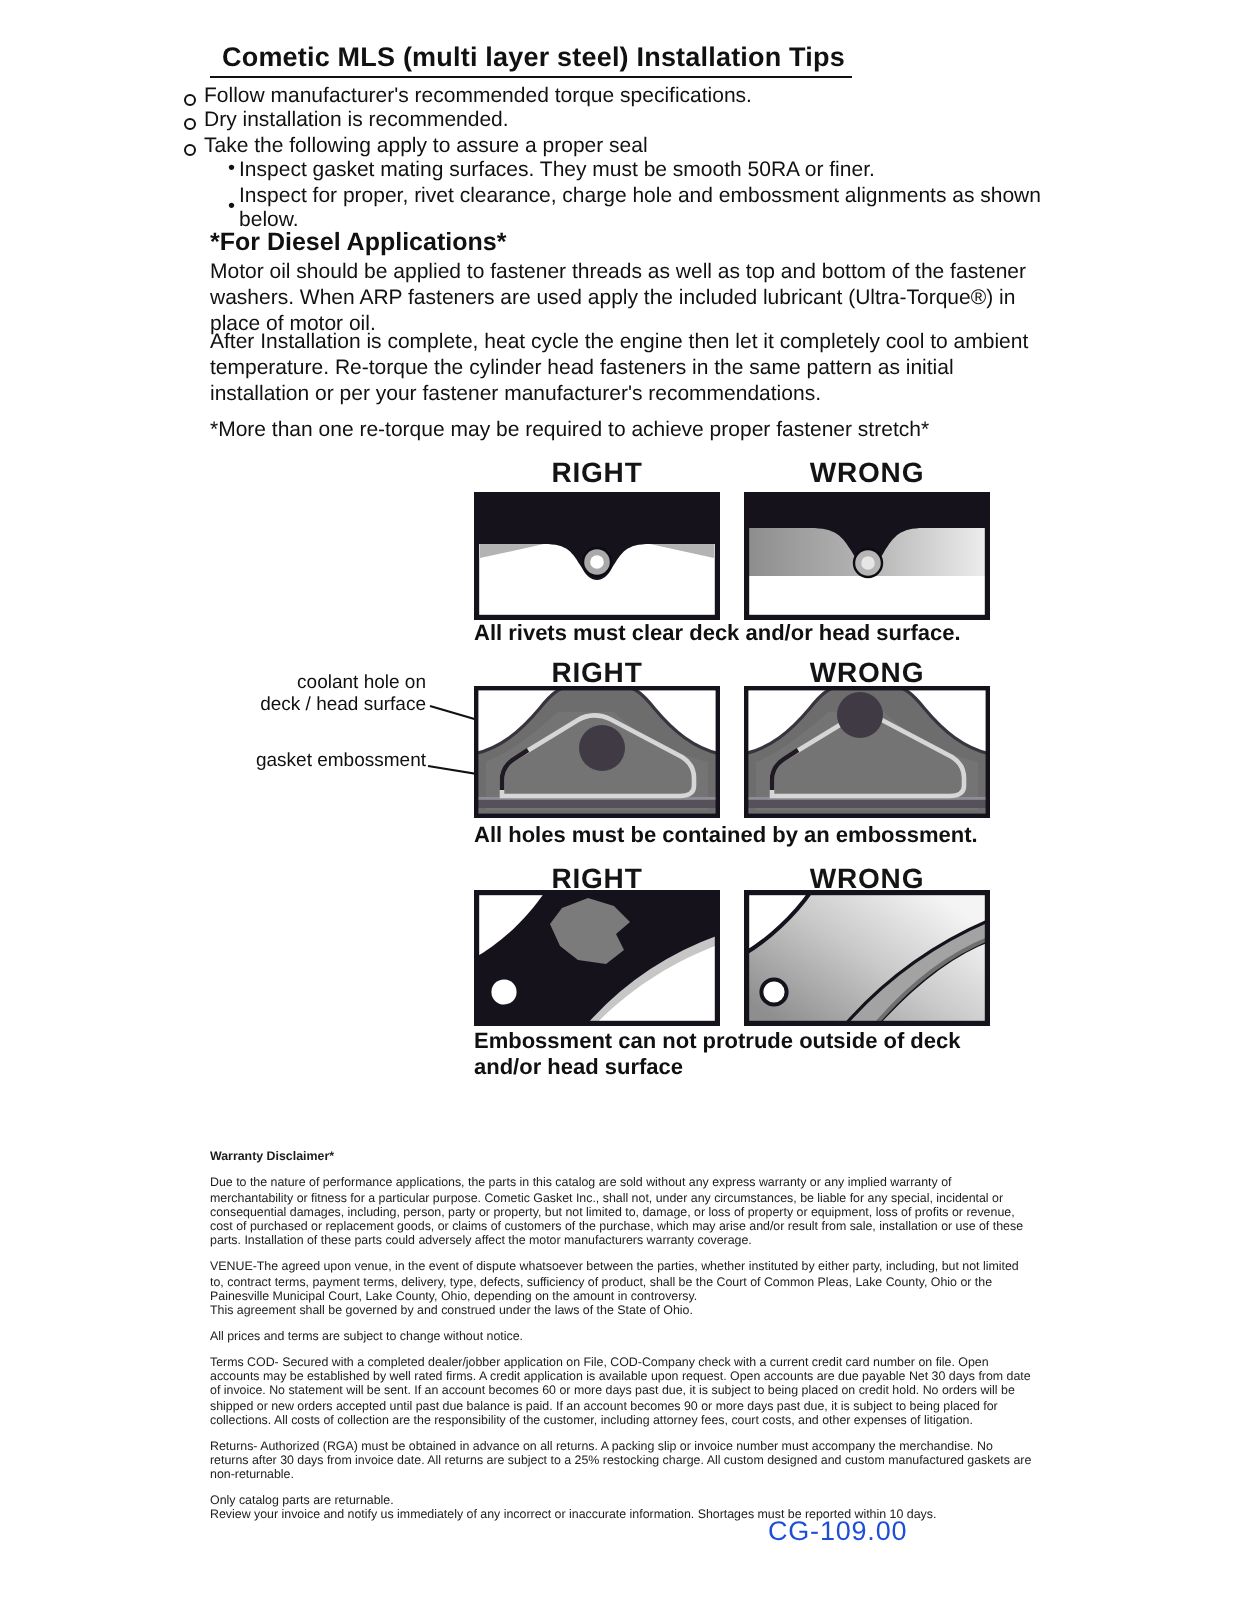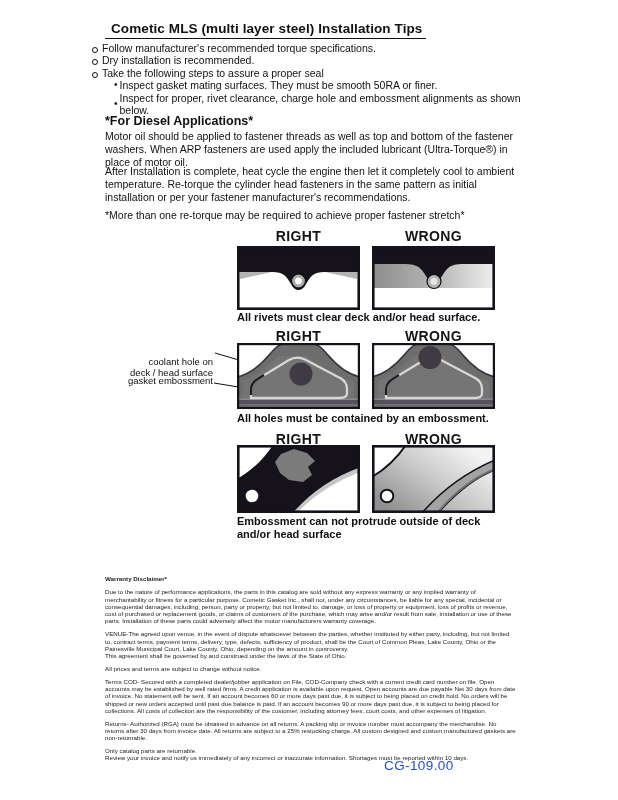--- a/index.html
+++ b/index.html
@@ -34,21 +34,21 @@
   .fig-box{position:absolute;width:123px;}
   .fig-box svg{display:block;width:123px;}
   .fig-caption{
     position:absolute;left:237px;font-size:11px;font-weight:bold;line-height:13px;
     white-space:pre-line;color:#101010;
   }
   .side-label{
     position:absolute;text-align:right;font-size:9.5px;line-height:11px;color:#101010;
     white-space:pre-line;width:123px;
   }
-  .lbl-coolant{left:90px;top:336px;margin-top:20px;}
+  .lbl-coolant{left:90px;top:336px;}
   .lbl-emboss{left:90px;top:375px;}
   .leader-overlay{position:absolute;left:0;top:326px;pointer-events:none;}
   
   .warranty{
     position:absolute;left:105px;top:575px;width:412px;font-size:6.2px;line-height:7.3px;
     color:#1c1c1c;
   }
   .warranty .w-head{font-weight:bold;margin:0 0 6px 0;}
   .warranty p{margin:0 0 5.5px 0;white-space:pre-line;}
   
@@ -65,21 +65,21 @@
     <div class="tip-row">
       <span class="b-circle"></span>
       <span>Follow manufacturer's recommended torque specifications.</span>
     </div>
     <div class="tip-row">
       <span class="b-circle"></span>
       <span>Dry installation is recommended.</span>
     </div>
     <div class="tip-row">
       <span class="b-circle"></span>
-      <span>Take the following steps to assure a proper seal</span>
+      <span>Take the following apply to assure a proper seal</span>
     </div>
     <div class="tip-row sub">
       <span class="b-dot">•</span>
       <span>Inspect gasket mating surfaces.  They must be smooth 50RA or finer.</span>
     </div>
     <div class="tip-row sub">
       <span class="b-dot">•</span>
       <span>Inspect for proper, rivet clearance, charge hole and embossment alignments as shown below.</span>
     </div>
   </div>

